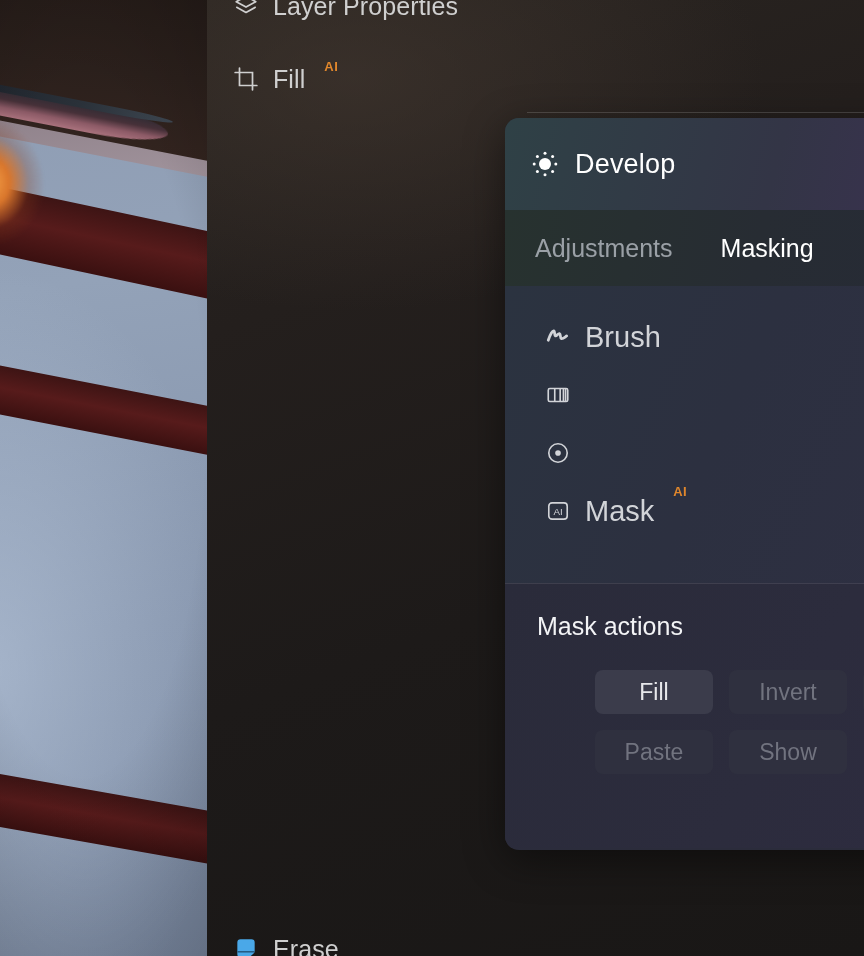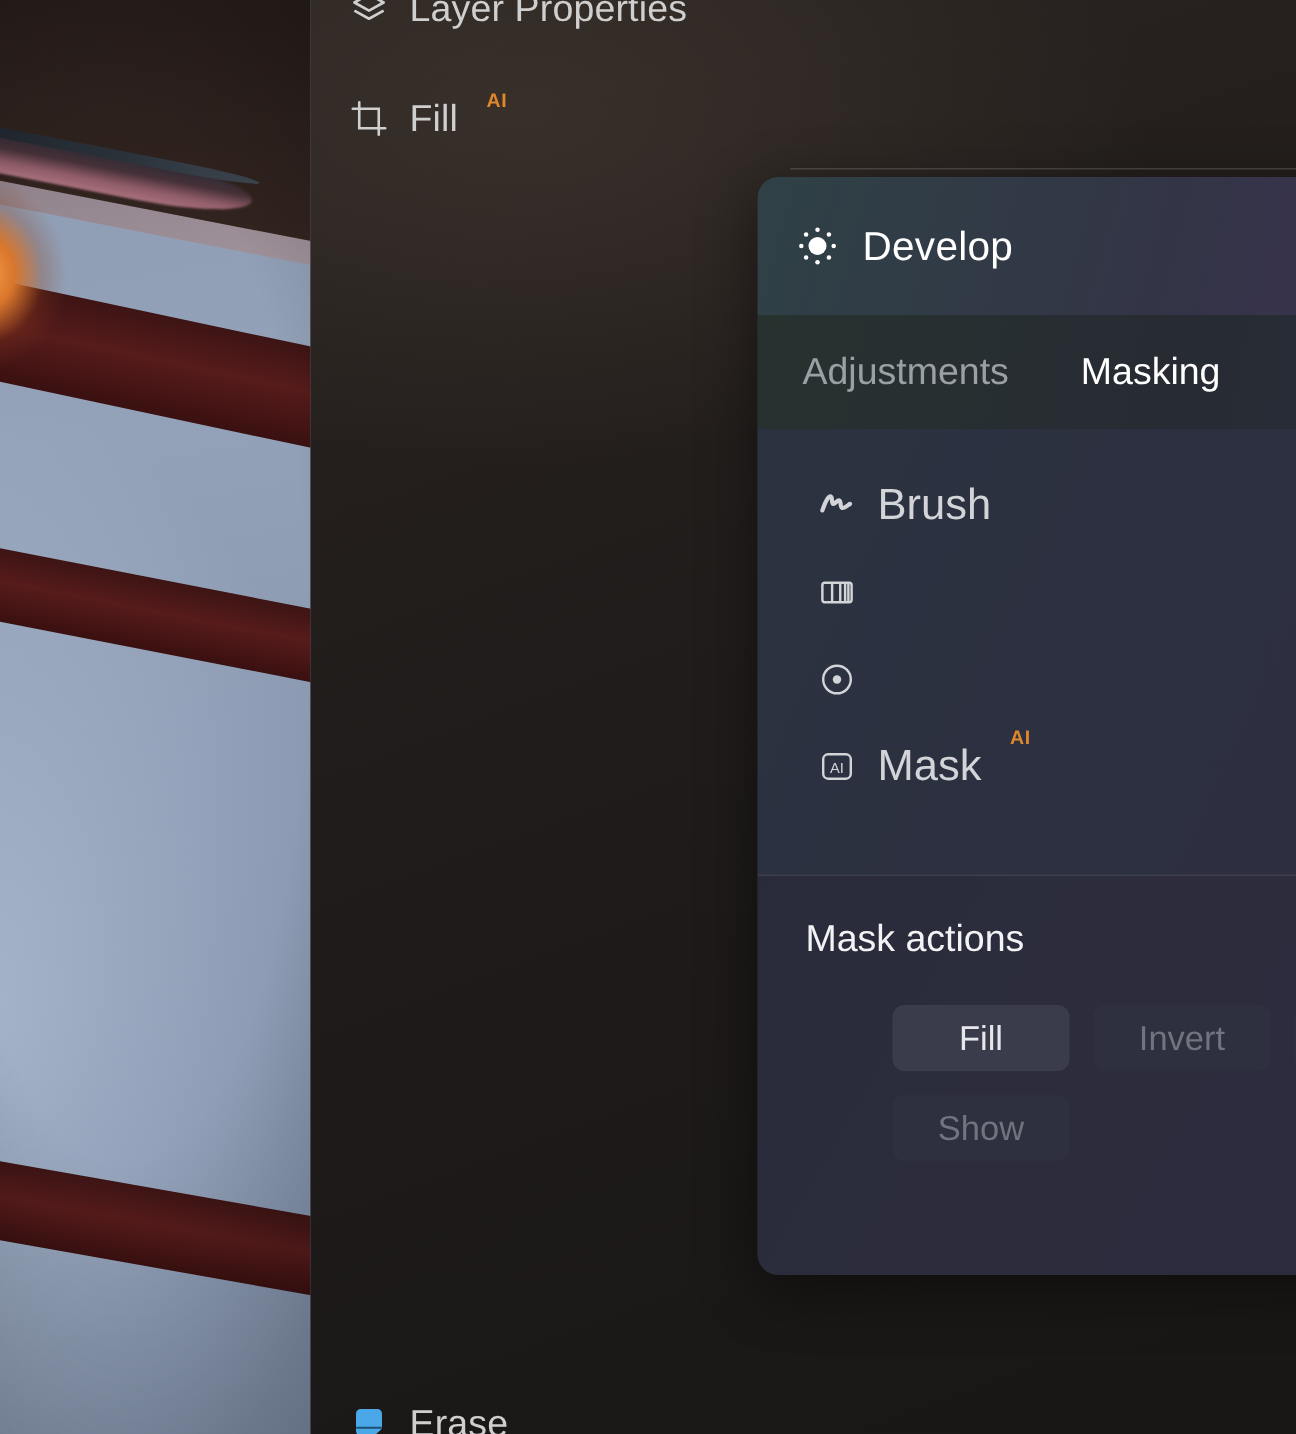--- a/index.html
+++ b/index.html
@@ -378,19 +378,20 @@
       <div class="mask-actions">
         <div class="mask-actions-header">
           <span class="title">Mask actions</span>
 
         </div>
 
         <div class="button-grid">
           <button class="action-btn enabled">Fill</button>
           <button class="action-btn">Invert</button>
           <button class="action-btn">Copy</button>
+          <button class="action-btn">Paste</button>
           <button class="action-btn">Show</button>
         </div>
       </div>
 
     </div>
   </div>
 </div>
 
 </body></html>

